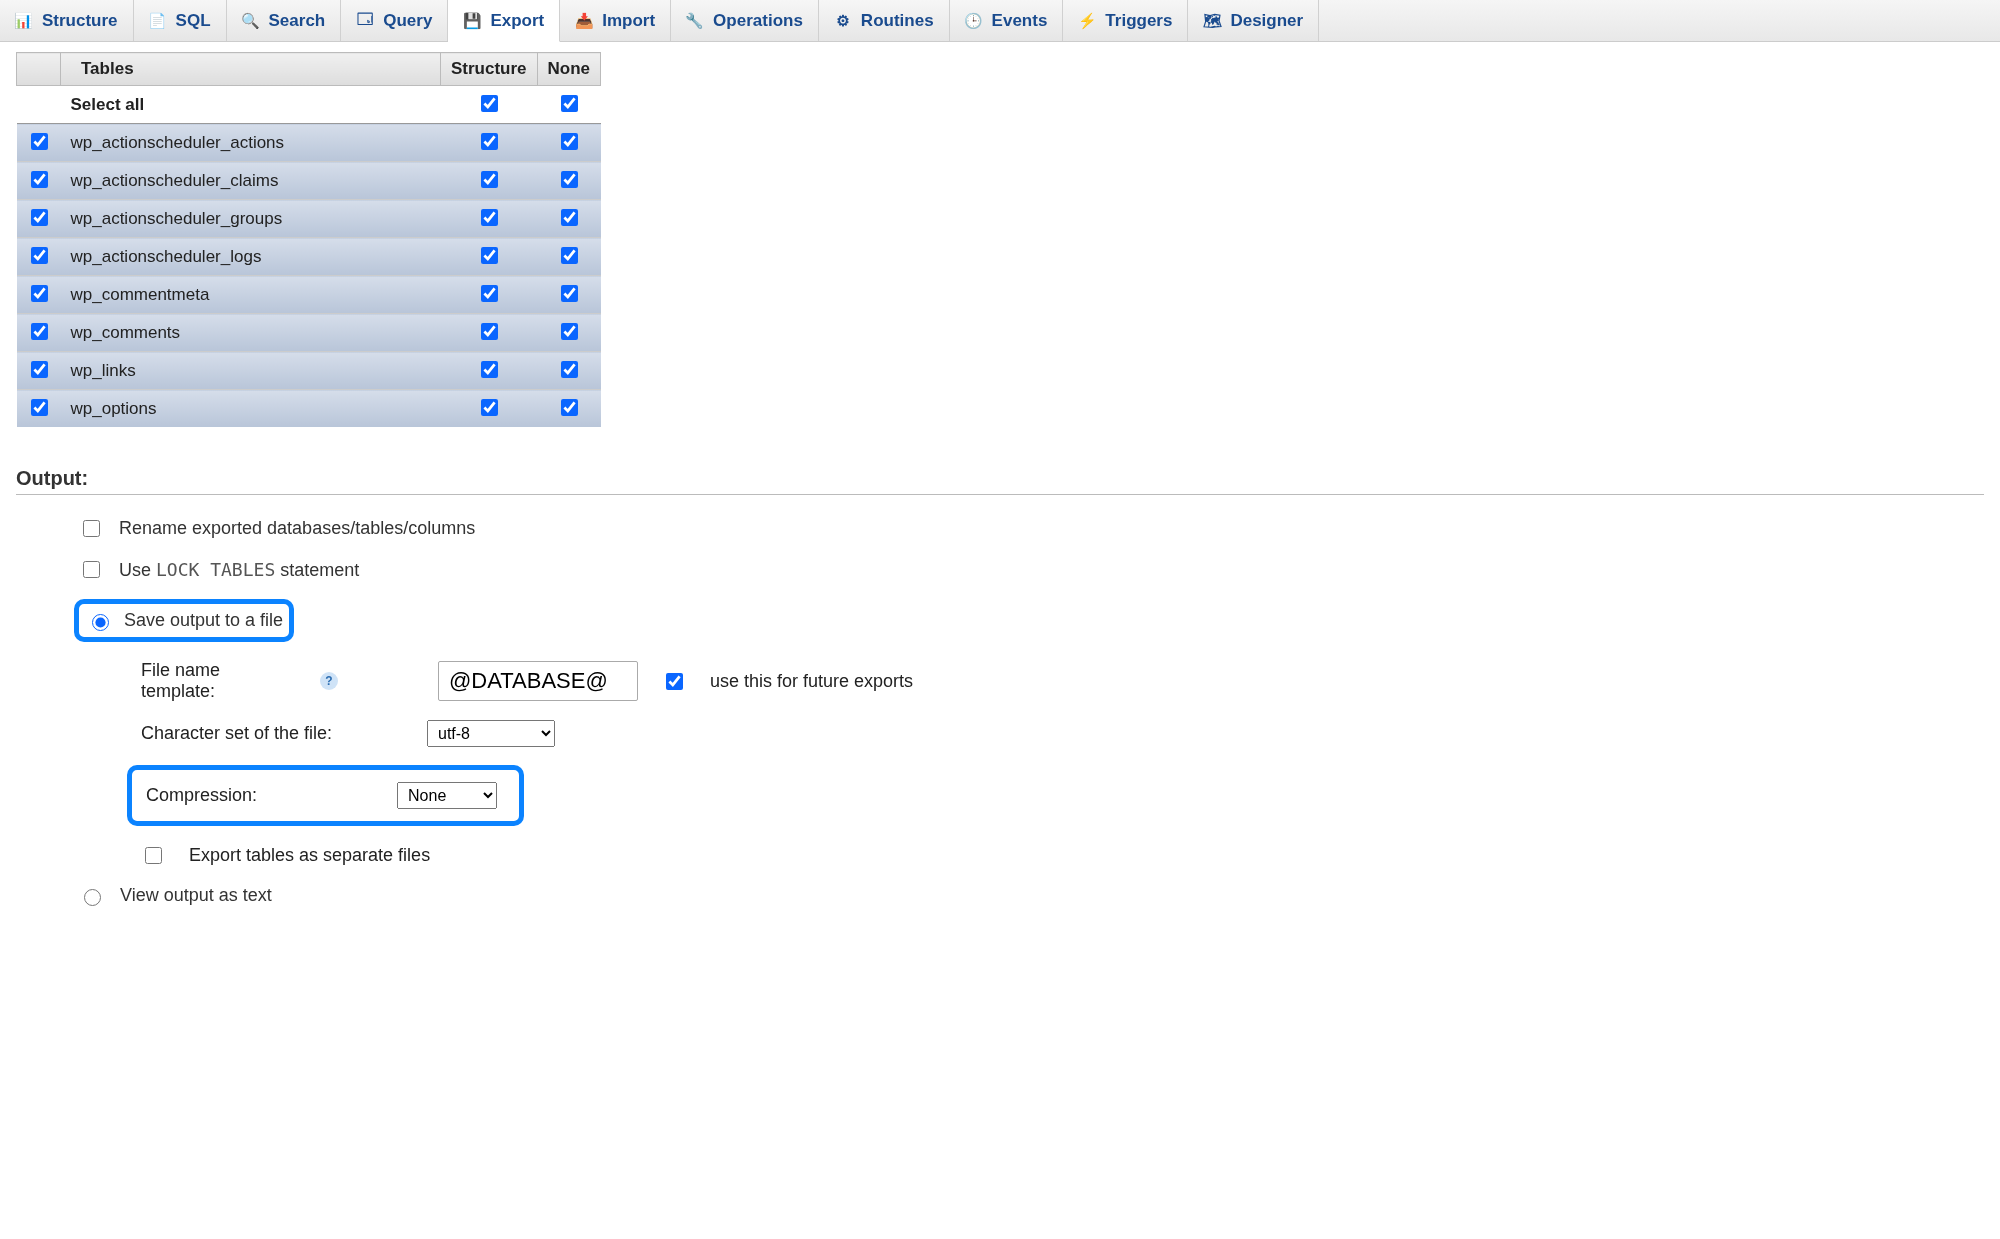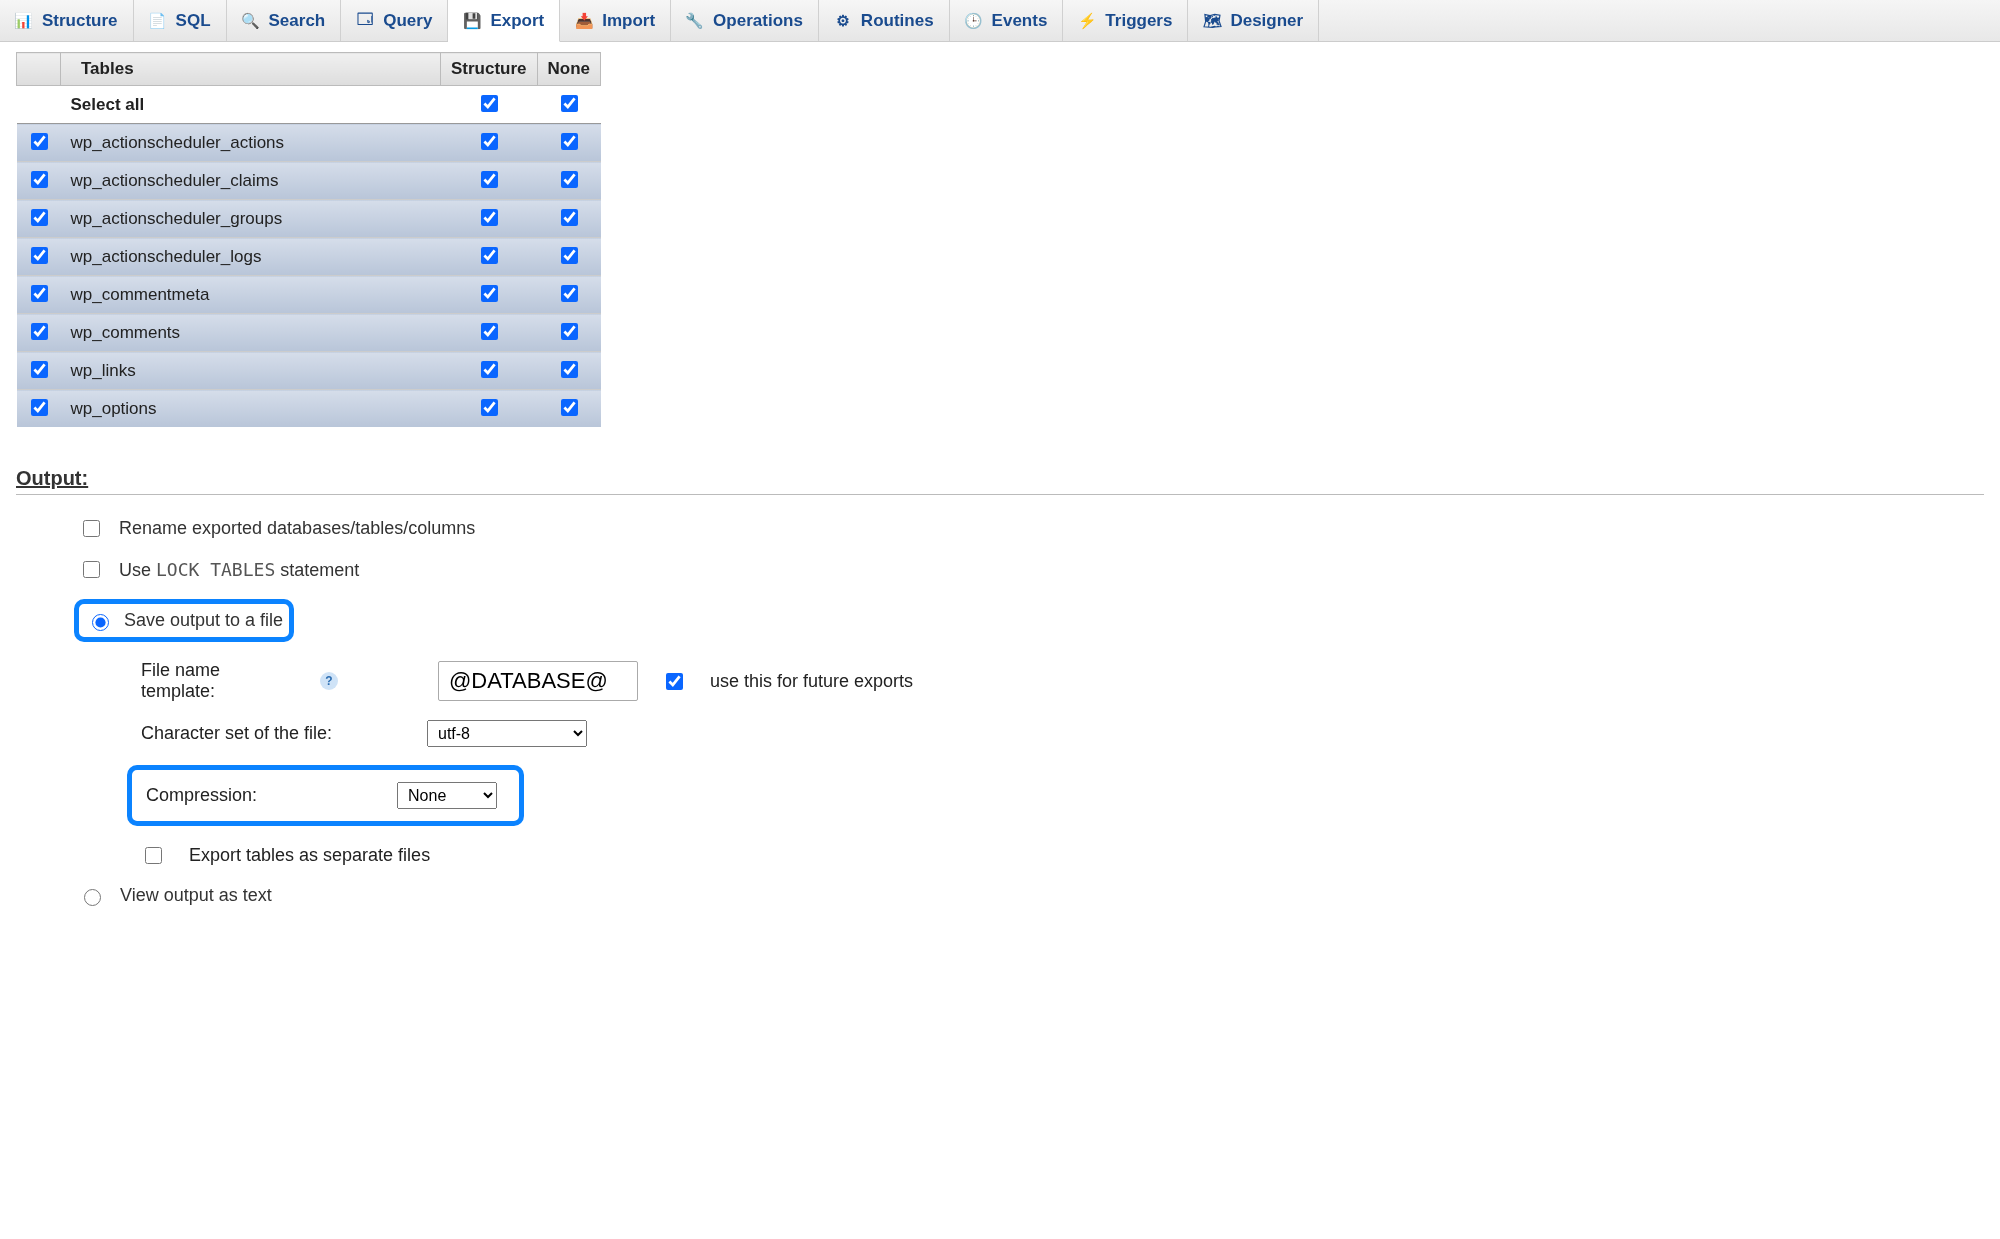--- a/index.html
+++ b/index.html
@@ -70,21 +70,20 @@
   .output-section {
     padding: 30px 16px 40px 16px;
   }
   .output-section h3 {
     font-weight: 700;
     font-size: 20px;
     border-bottom: 1px solid #bbb;
     padding-bottom: 4px;
     margin: 10px 0 22px 0;
     color: #333;
-    text-decoration: underline;
   }
   .option-row {
     display:flex;
     align-items:center;
     gap: 16px;
     margin: 10px 0 18px 63px;
     font-size: 18px;
     color: #333;
   }
   .highlight-box {
@@ -284,21 +283,21 @@
       <span class="field-label" style="width:155px;">File name template:</span>
       <span class="help-icon">?</span>
       <span style="width:52px;"></span>
       <input class="text-input" type="text" value="@DATABASE@" style="">
       <input type="checkbox" class="blue" checked="" style="">
       <span>use this for future exports</span>
     </div>
 
     <div class="field-row">
       <span class="field-label" style="width:262px;">Character set of the file:</span>
-      <select class="native" style="width:160px;">
+      <select class="native" style="width:128px;">
         <option>utf-8</option>
       </select>
     </div>
 
     <div class="field-row">
       <span class="compression-highlight">
         <span>Compression:</span>
         <select class="native" style="width:100px;">
           <option>None</option>
         </select>

